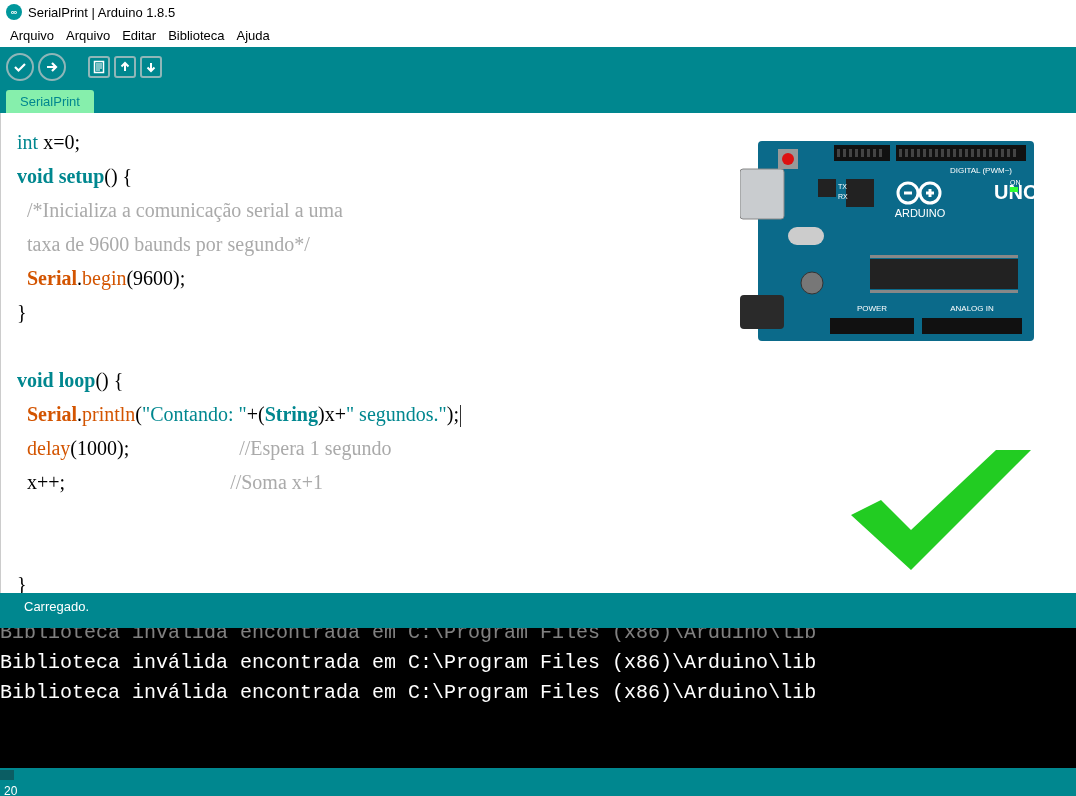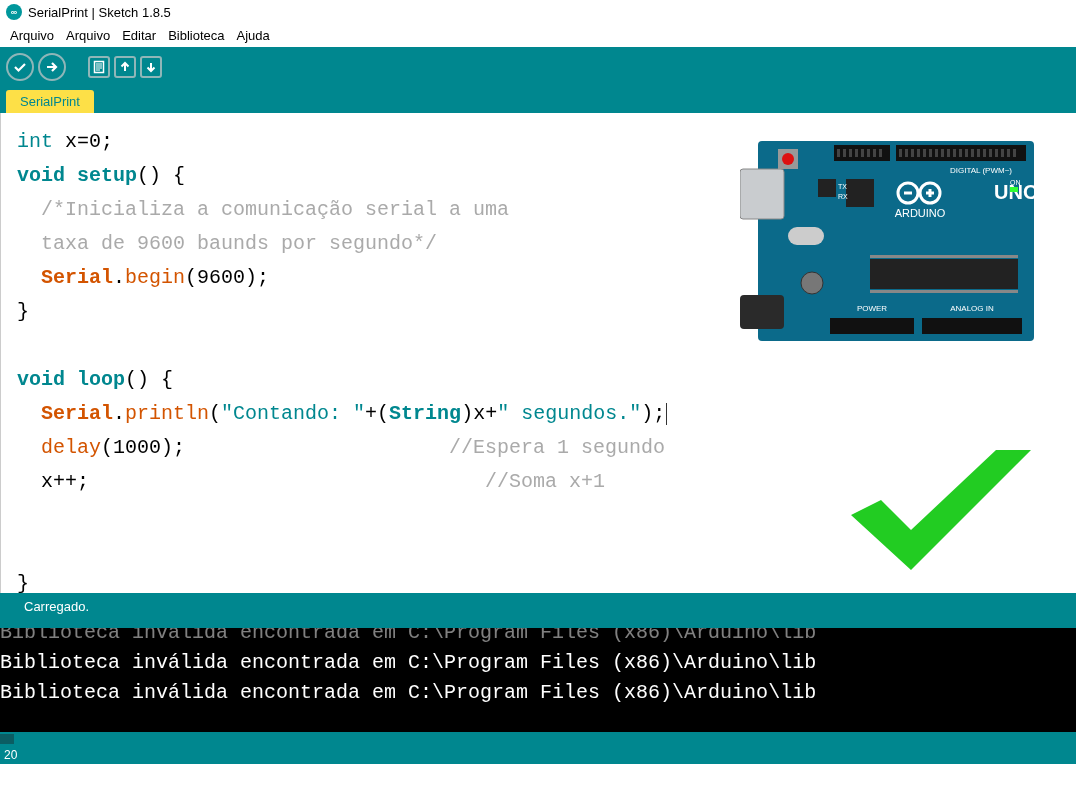--- a/index.html
+++ b/index.html
@@ -6,45 +6,45 @@
 body { font-family: sans-serif; width: 1076px; height: 796px; overflow: hidden; background: #fff; position: relative; }
 .titlebar { display: flex; align-items: center; padding: 4px 6px; background: #fff; font-size: 13px; gap: 6px; }
 .app-icon { width: 16px; height: 16px; background: #00979c; border-radius: 50%; display: inline-flex; align-items: center; justify-content: center; color: #fff; font-size: 9px; font-weight: bold; }
 .menubar { display: flex; padding: 2px 4px; font-size: 13px; background: #fff; }
 .menubar span { padding: 2px 6px; cursor: default; }
 .toolbar { background: #00878f; height: 40px; display: flex; align-items: center; padding: 0 6px; gap: 4px; }
 .tb-btn { width: 28px; height: 28px; border-radius: 50%; background: #00878f; border: 2px solid #8fb6b8; display: inline-flex; align-items: center; justify-content: center; cursor: pointer; color: #fff; }
 .tb-spacer { width: 14px; }
 .tb-rect { width: 22px; height: 22px; background: #00878f; border: 2px solid #8fb6b8; border-radius: 3px; display: inline-flex; align-items: center; justify-content: center; cursor: pointer; color: #fff; font-size: 12px; }
 .tabbar { background: #00878f; height: 26px; display: flex; align-items: flex-end; padding-left: 6px; }
-.tab { background: #fde047; color: #00878f; font-size: 13px; padding: 4px 14px; border-top-left-radius: 3px; border-top-right-radius: 3px; margin-right: 4px; cursor: pointer; }
-.editor { font-family: Liberation Mono, monospace; font-size: 20px; line-height: 1.7; padding: 12px 16px; background: #fff; height: 480px; position: relative; overflow: hidden; white-space: pre; border-left: 1px solid #ccc; }
+.tab { background: #86efac; color: #00878f; font-size: 13px; padding: 4px 14px; border-top-left-radius: 3px; border-top-right-radius: 3px; margin-right: 4px; cursor: pointer; }
+.editor { font-family: Liberation Serif, serif; font-size: 20px; line-height: 1.7; padding: 12px 16px; background: #fff; height: 480px; position: relative; overflow: hidden; white-space: pre; border-left: 1px solid #ccc; }
 .kw { color: #00878f; }
 .kw-b { color: #00878f; font-weight: bold; }
 .obj { color: #d35400; font-weight: bold; }
 .fn { color: #d35400; }
 .str { color: #00878f; }
 .cls { color: #00878f; font-weight: bold; }
 .com { color: #aaa; }
 .cursor { display: inline-block; width: 1px; height: 22px; background: #333; vertical-align: middle; margin-left: 1px; }
 .status-bar { background: #00878f; color: #fff; font-size: 13px; padding: 6px 24px; height: 35px; }
-.console { background: #000; color: #fff; font-family: "Courier New", monospace; font-size: 20px; line-height: 1.5; height: 104px; overflow: hidden; white-space: pre; padding: 0; }
+.console { background: #000; color: #fff; font-family: "Courier New", monospace; font-size: 20px; line-height: 1.5; height: 140px; overflow: hidden; white-space: pre; padding: 0; }
 .console .line0 { opacity: 0.5; margin-top: -10px; }
 .hscroll { height: 14px; background: #00878f; position: relative; }
 .hscroll-thumb { position: absolute; left: 0; top: 2px; width: 14px; height: 10px; background: #0b5d63; }
 .footer { background: #00878f; color: #fff; font-size: 12px; padding: 2px 4px; height: 18px; }
 .arduino-board { position: absolute; right: 36px; top: 135px; }
 .checkmark { position: absolute; right: 30px; top: 430px; }
 </style>
 </head>
 <body>
 
 <div class="titlebar">
   <span class="app-icon">∞</span>
-  <span>SerialPrint | Sketch 1.8.5</span>
+  <span>SerialPrint | Arduino 1.8.5</span>
 </div>
 
 <div class="menubar">
   <span>Arquivo</span>
   <span>Arquivo</span>
   <span>Editar</span>
   <span>Biblioteca</span>
   <span>Ajuda</span>
 </div>
 

